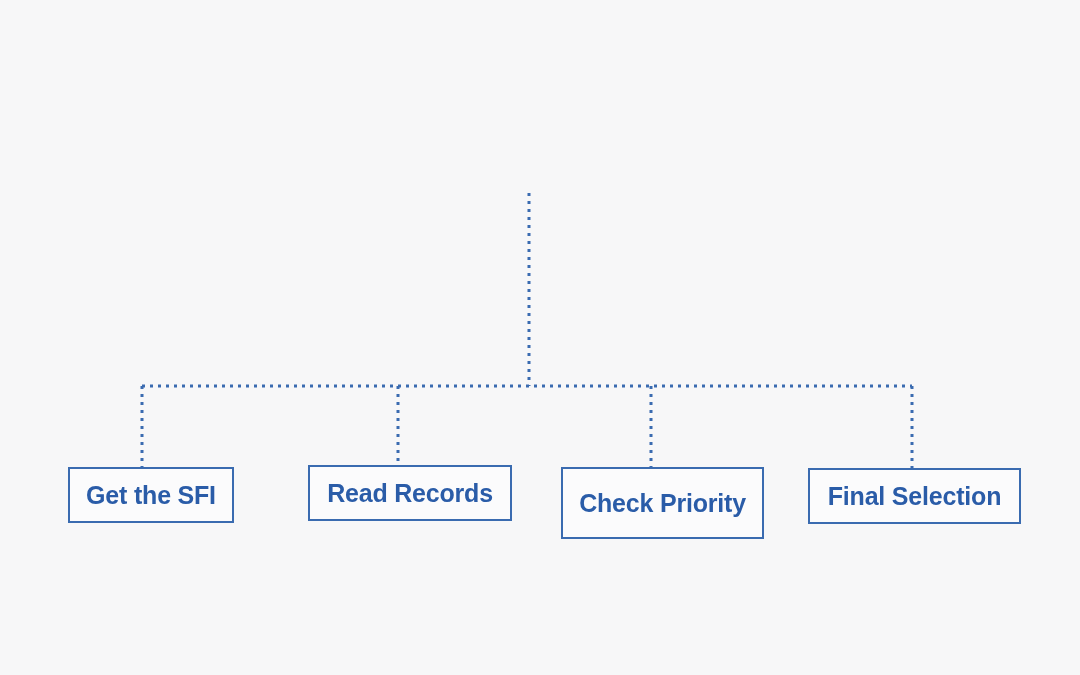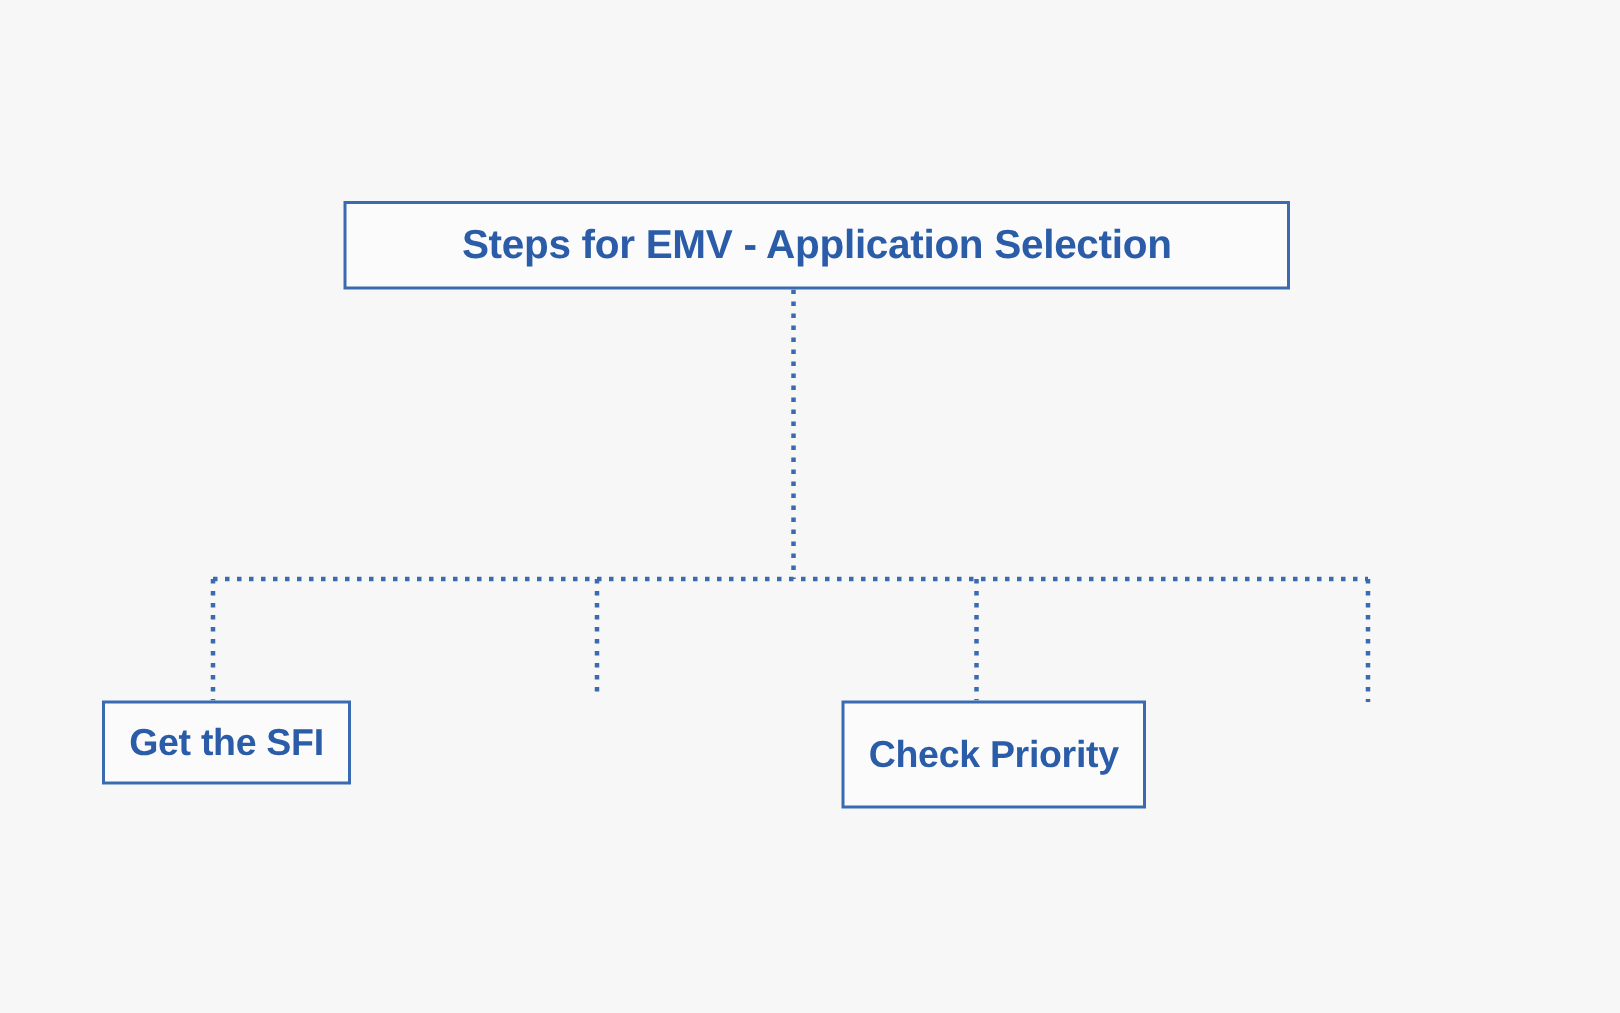--- a/index.html
+++ b/index.html
@@ -111,27 +111,30 @@
       <line x1="142" y1="386" x2="142" y2="467"></line>
 
       <line x1="398" y1="386" x2="398" y2="465"></line>
 
       <line x1="651" y1="386" x2="651" y2="467"></line>
 
       <line x1="912" y1="386" x2="912" y2="468"></line>
     </g>
   </svg>
 
-  <div class="node node-root" id="node-root">
-    <span class="node-label">Steps for EMV - Application Selection</span>
-  </div>
 
   <div class="node node-leaf" id="node-get-the-sfi">
     <span class="node-label">Get the SFI</span>
   </div>
 
+  <div class="node node-leaf" id="node-read-records">
+    <span class="node-label">Read Records</span>
+  </div>
 
   <div class="node node-leaf" id="node-check-priority">
     <span class="node-label">Check Priority</span>
   </div>
 
+  <div class="node node-leaf" id="node-final-selection">
+    <span class="node-label">Final Selection</span>
+  </div>
 
 </div>
 
 </body></html>

